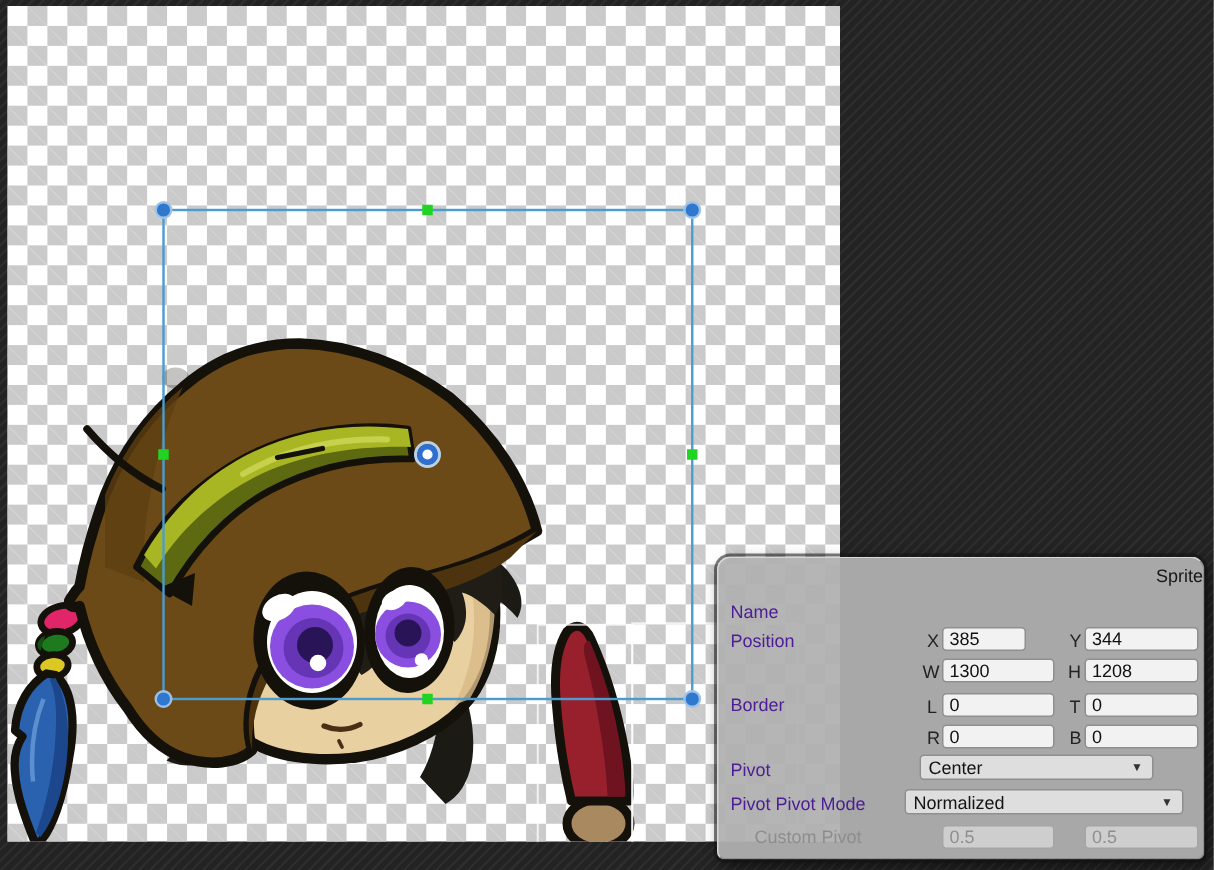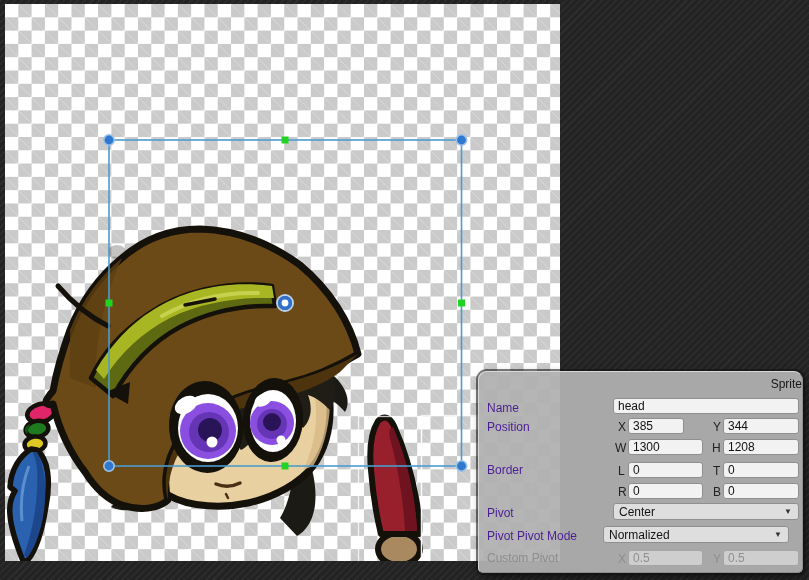--- a/index.html
+++ b/index.html
@@ -38,21 +38,21 @@
     box-sizing:border-box;height:16px;background:#f2f2f2;border:1px solid #8f8f8f;
     border-radius:3px;font-family:"Liberation Sans",sans-serif;font-size:12px;color:#111;
     padding:0 0 0 4px;outline:none;
   }
   .pdrop{
     box-sizing:border-box;height:17px;background:#dedede;border:1px solid #8f8f8f;
     border-radius:3px;display:flex;align-items:center;justify-content:space-between;
     padding:0 6px 0 5px;font-size:12px;color:#141414;cursor:default;
   }
   .pdrop .arrow{font-size:8px;color:#333;line-height:1;}
-  .disabled-label{color:#8d8d8d !important;}
+  .disabled-label{color:#8d8d8d !important;margin-left:16px;}
   .pfield.disabled{background:#cecece;border-color:#a5a5a5;color:#8f8f8f;}
 </style>
 </head>
 <body>
 
 <div class="checker"></div>
 
 <svg class="overlay" viewBox="0 0 809 580">
   <defs>
     <clipPath id="artclip">
@@ -168,21 +168,20 @@
       <rect x="458" y="299.5" width="7" height="7"></rect>
       <rect x="281.5" y="462.5" width="7" height="7"></rect>
     </g>
   </g>
 </svg>
 
 <div class="sprite-panel">
   <div class="abs panel-title">Sprite</div>
 
   <div class="abs plabel" style="top:29px">Name</div>
-  <input class="abs pfield" style="left: 134px; top: 26px; width: 186px;" readonly="" value="head">
 
   <div class="abs plabel" style="top:48px">Position</div>
   <div class="abs prefix" style="left:139px;top:48px">X</div>
   <input class="abs pfield" style="left: 149px; top: 46px; width: 56px;" readonly="" value="385">
   <div class="abs prefix" style="left:234px;top:48px">Y</div>
   <input class="abs pfield" style="left: 244px; top: 46px; width: 76px;" readonly="" value="344">
 
   <div class="abs prefix" style="left:136px;top:69px">W</div>
   <input class="abs pfield" style="left: 149px; top: 67px; width: 75px;" readonly="" value="1300">
   <div class="abs prefix" style="left:233px;top:69px">H</div>
@@ -193,21 +192,21 @@
   <input class="abs pfield" style="left: 149px; top: 90px; width: 75px;" readonly="" value="0">
   <div class="abs prefix" style="left:234px;top:92px">T</div>
   <input class="abs pfield" style="left: 244px; top: 90px; width: 76px;" readonly="" value="0">
 
   <div class="abs prefix" style="left:139px;top:113px">R</div>
   <input class="abs pfield" style="left: 149px; top: 111px; width: 75px;" readonly="" value="0">
   <div class="abs prefix" style="left:234px;top:113px">B</div>
   <input class="abs pfield" style="left: 244px; top: 111px; width: 76px;" readonly="" value="0">
 
   <div class="abs plabel" style="top:134px">Pivot</div>
-  <div class="abs pdrop" style="left:134px;top:131px;width:186px">
+  <div class="abs pdrop" style="left:134px;top:131px;width:156px">
     <span>Center</span>
     <span class="arrow">▼</span>
   </div>
 
   <div class="abs plabel" style="top:157px">Pivot Pivot Mode</div>
   <div class="abs pdrop" style="left:124px;top:154px;width:186px">
     <span>Normalized</span>
     <span class="arrow">▼</span>
   </div>
 

